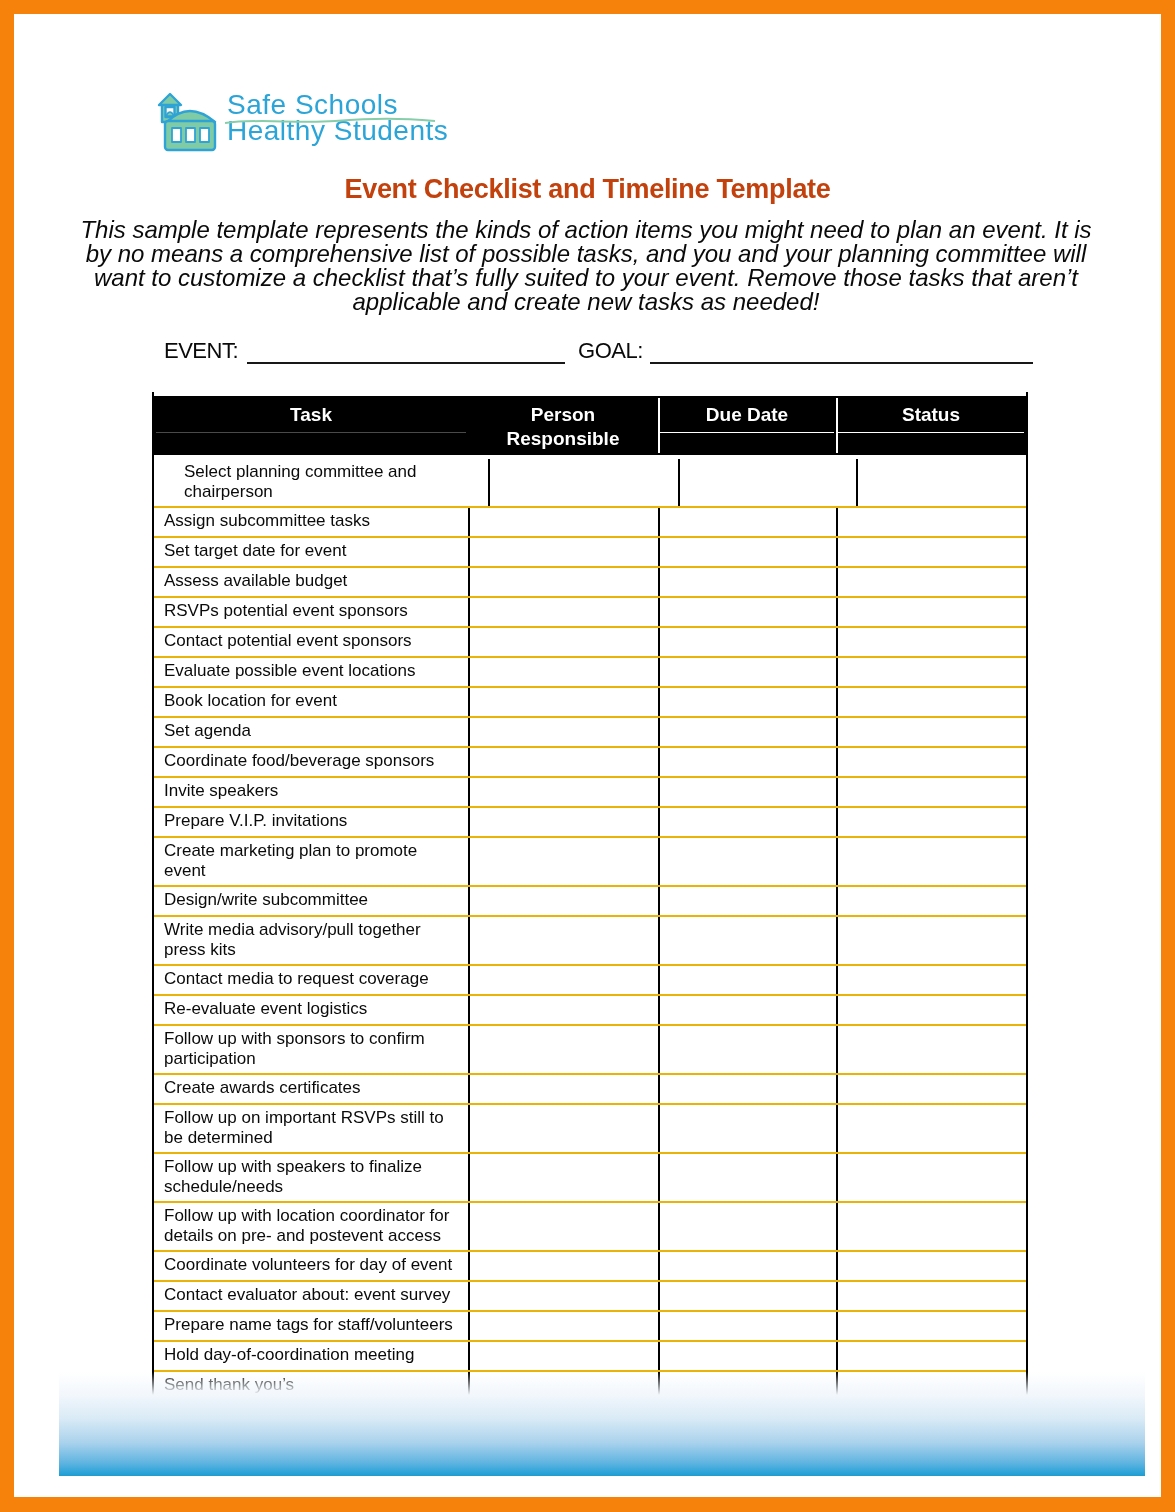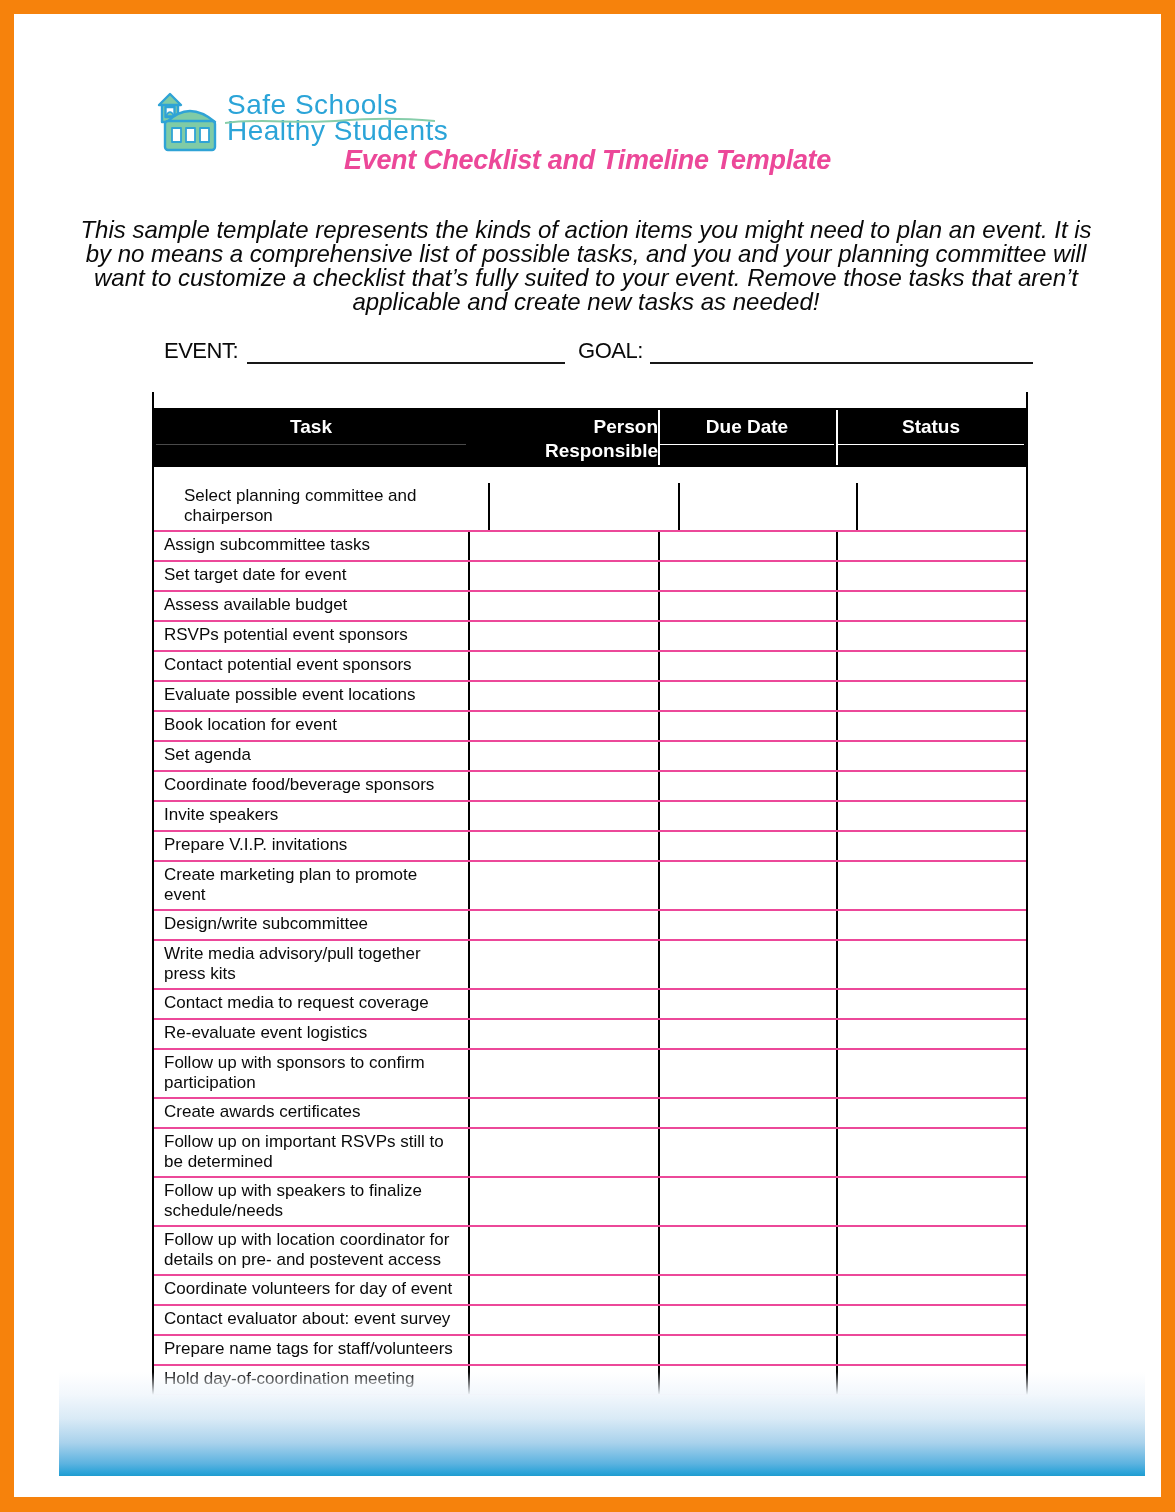--- a/index.html
+++ b/index.html
@@ -25,24 +25,23 @@
   }
   
   .logo{position:absolute;left:143px;top:78px;display:flex;}
   .logo-house{width:64px;height:62px;}
   .logo-text{margin-left:6px;position:relative;color:var(--logo-blue);
     font-size:28px;line-height:26px;letter-spacing:0.5px;white-space:nowrap;}
   .logo-text .l1{position:relative;z-index:2;}
   .wavy{position:absolute;left:-2px;top:24px;z-index:1;}
   
   .title{
-    position:absolute;left:14px;right:14px;top:131px;
-    text-align:center;font-size:27px;font-weight:bold;color:#ec4899;
+    position:absolute;left:14px;right:14px;top:160px;
+    text-align:center;font-size:27px;font-weight:bold;color:#c2410c;
     letter-spacing:-0.3px;
-    font-style:italic;
   }
   .intro{
     position:absolute;left:14px;right:17px;top:204px;
     text-align:center;font-style:italic;font-size:24px;line-height:24px;color:#0a0a0a;
   }
   .intro div{white-space:nowrap;}
   
   .event-goal{
     position:absolute;left:150px;top:324px;
     font-size:22px;color:#0a0a0a;display:flex;align-items:flex-end;
@@ -56,33 +55,33 @@
   .blank-goal{width:383px;margin-left:7px;}
   
   .task-table{
     position:absolute;left:138px;top:378px;width:876px;
     border:2px solid #000;border-top:none;
     font-size:17px;color:#0a0a0a;
   }
   .thead{
     display:flex;height:59px;background:var(--header-bg);color:var(--header-text);
     font-weight:bold;font-size:19px;position:relative;
-    margin:16px -2px;  
+    margin:4px -2px;  
     padding:0 2px;
   }
   .th{position:relative;text-align:center;padding-top:7px;}
   .th .hdr-inner{display:inline-block;max-width:132px;line-height:24px;}
   .th-sep{position:absolute;left:0;top:2px;bottom:2px;width:2px;background:#fff;}
   .th-hline{position:absolute;left:2px;right:2px;top:36px;height:1px;background:#fff;}
   .th-hline.dim{background:#4a4a4a;}
   .c0{width:314px;}
-  .c1{width:190px;text-align:right;}
+  .c1{width:190px;}
   .c2{width:178px;}
   .c3{width:218px;flex:1;}
-  .trow{display:flex;border-top:2px solid #ec4899;background:#fff;}
+  .trow{display:flex;border-top:2px solid #eab308;background:#fff;}
   .trow:first-child{border-top:none;margin-left:20px;}
   .td{min-height:28px;padding:3px 8px 4px 10px;line-height:20px;}
   .td + .td{border-left:2px solid #000;}
   
   .footer-gradient{
     position:absolute;left:45px;top:1358px;width:1086px;height:104px;
     background:linear-gradient(180deg,
       rgba(255,255,255,0) 0%,
       #f2f7fc 22%,
       #d9eaf6 45%,

